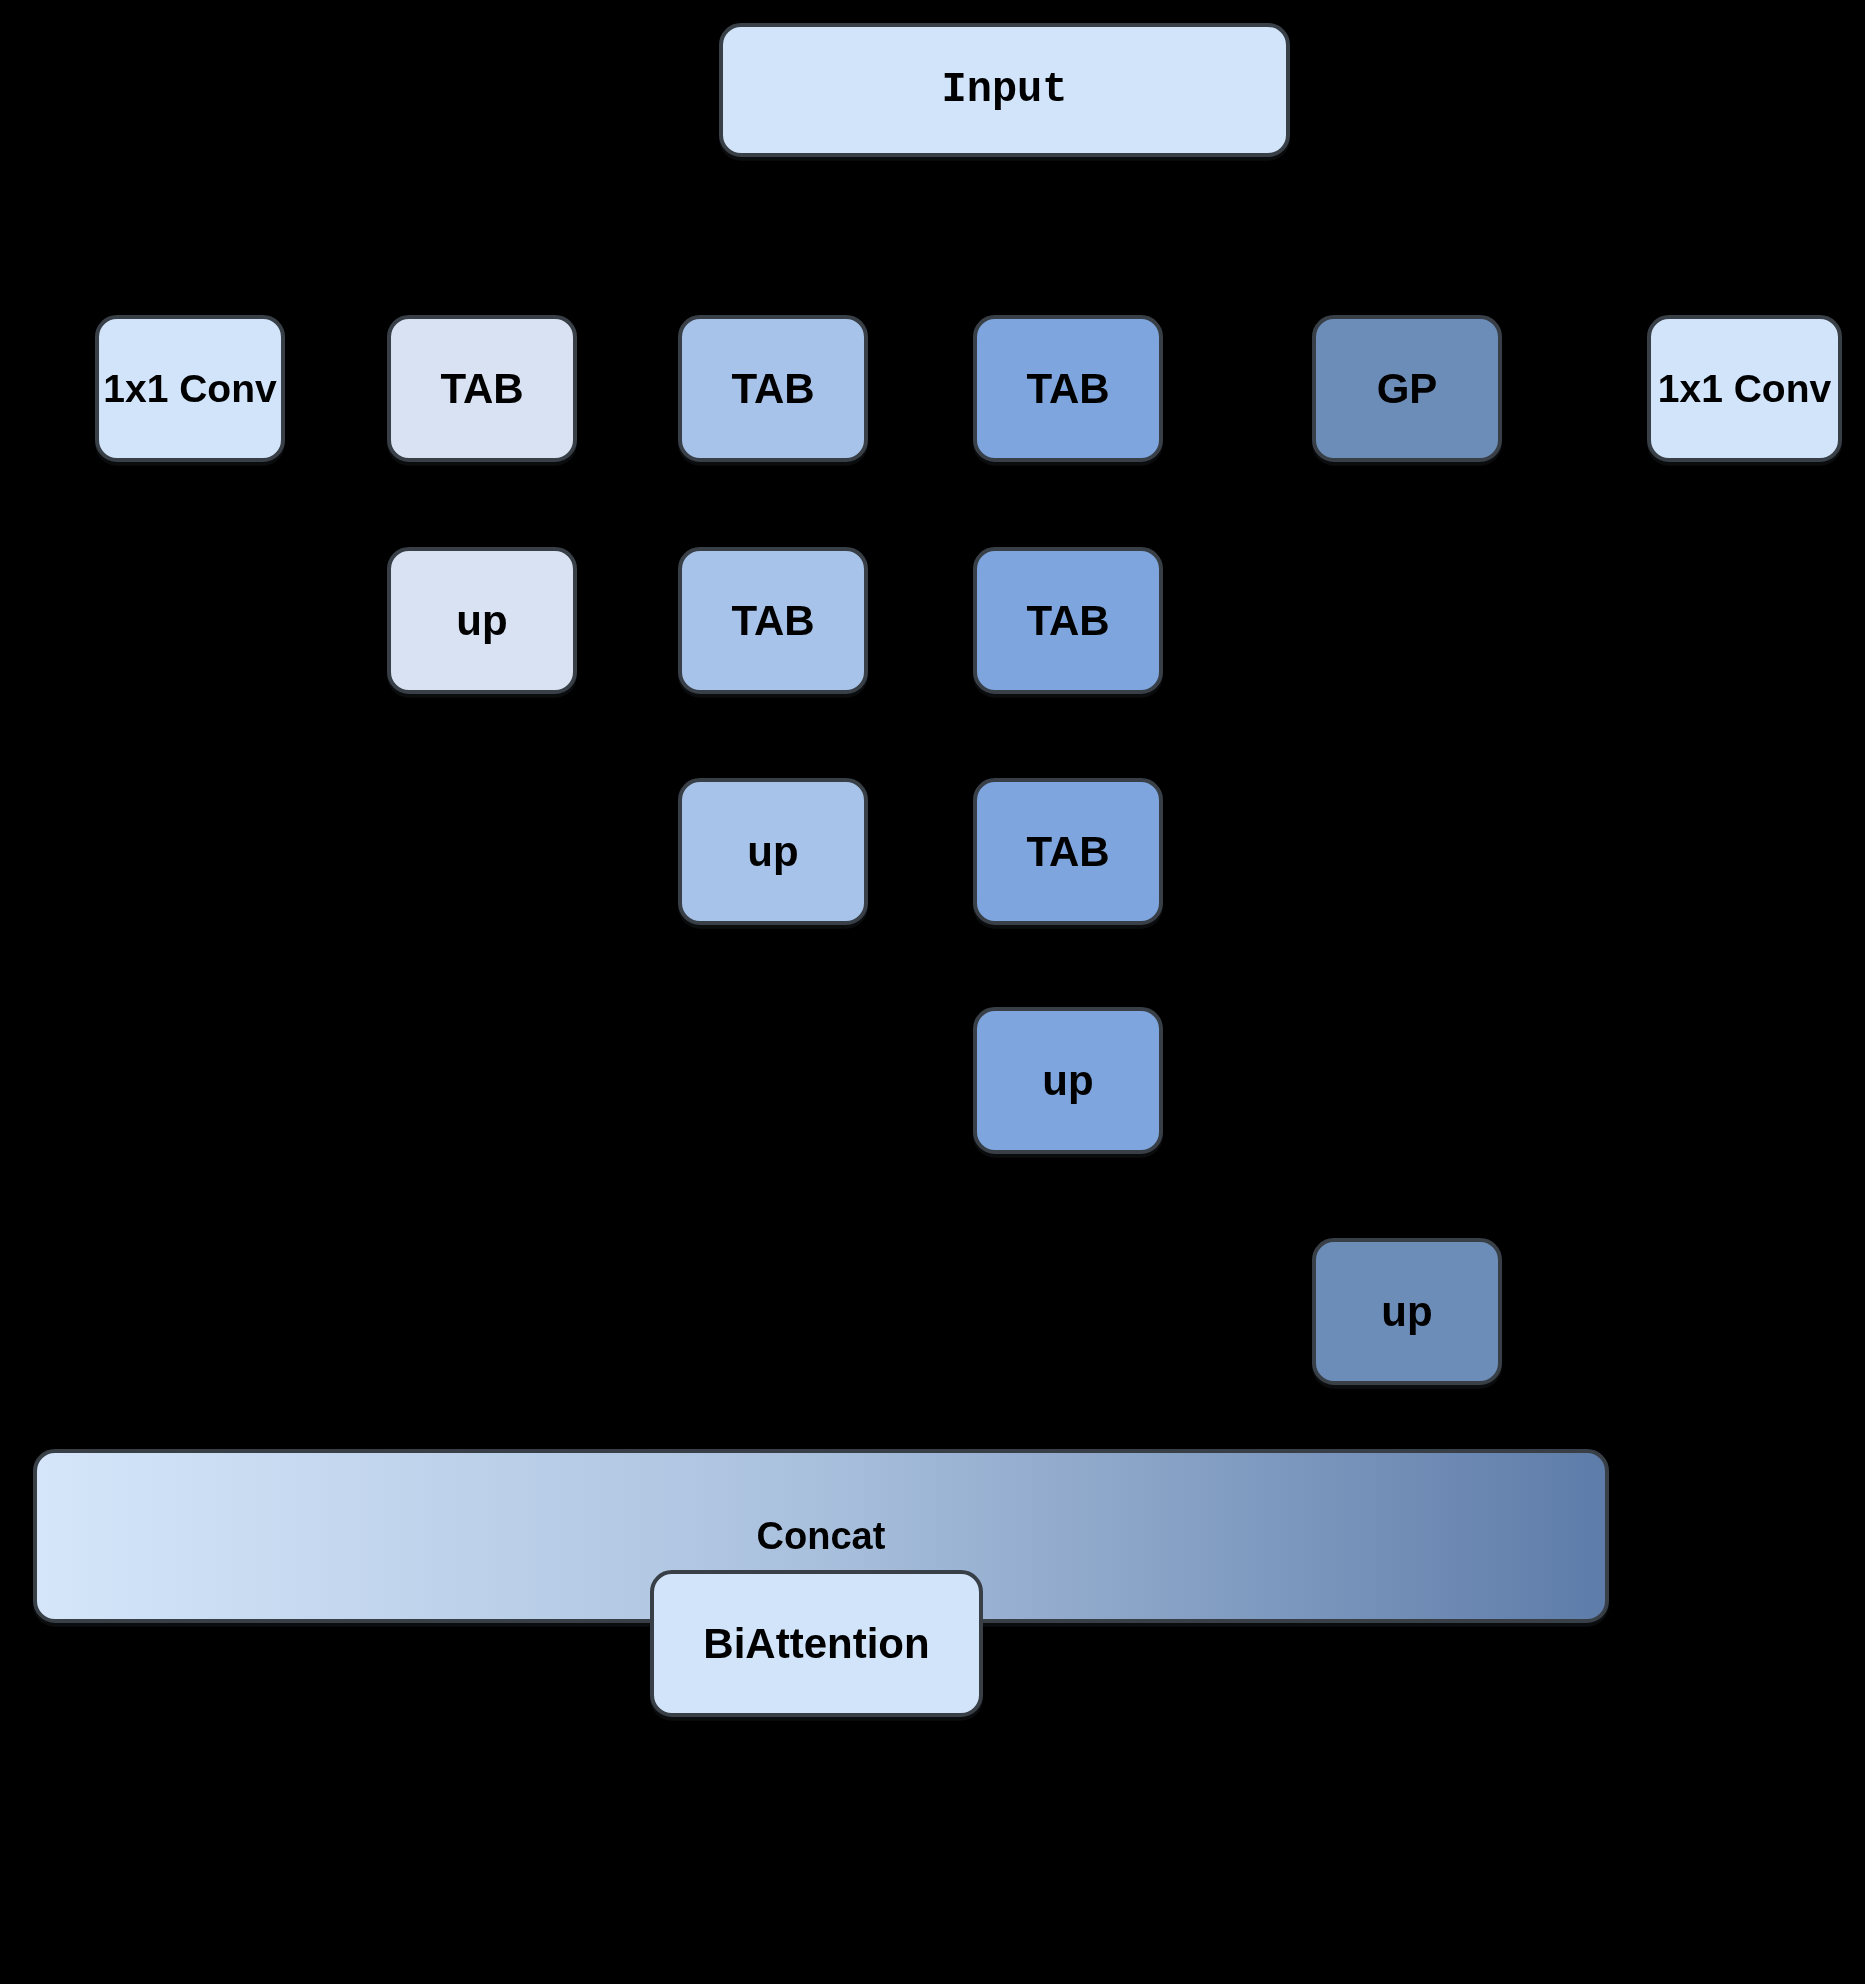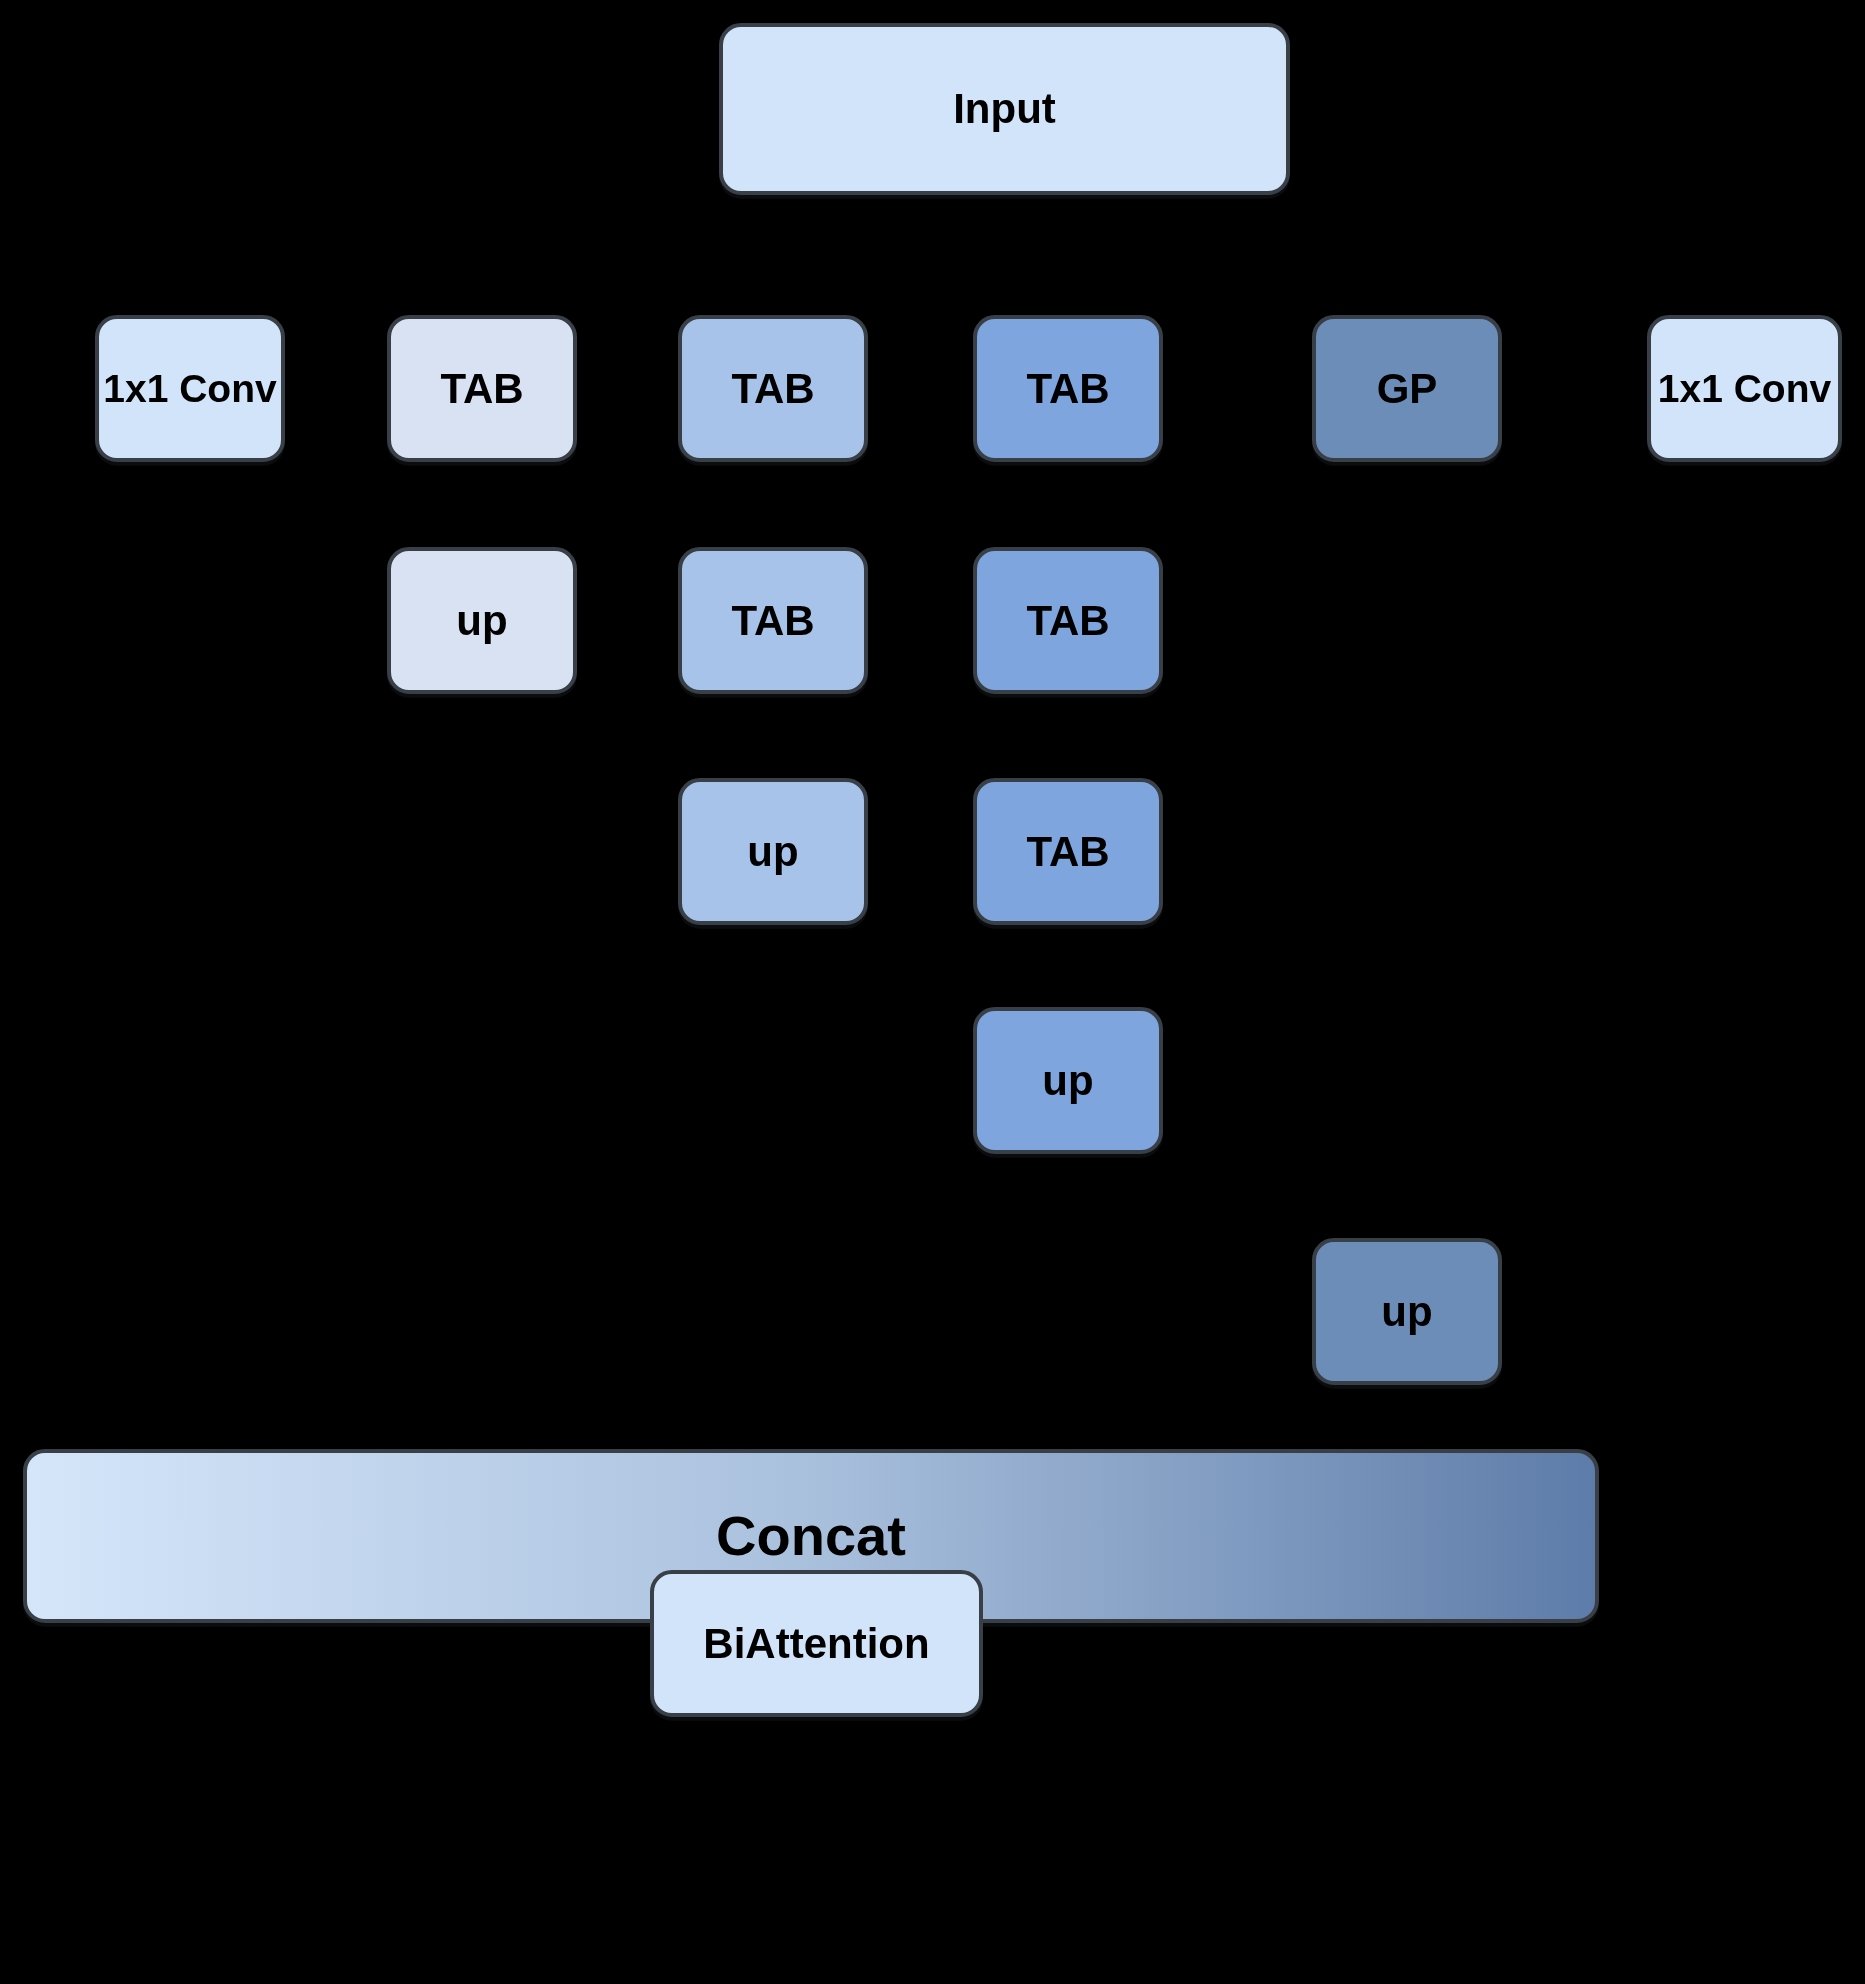--- a/index.html
+++ b/index.html
@@ -30,21 +30,21 @@
   }
   .node .node-label {
     line-height: 1;
     white-space: nowrap;
   }
 </style>
 </head>
 <body>
 
 <div id="canvas">
-    <div class="node" style="left: 719px; top: 23px; width: 571px; height: 172px; font-size: 42px; background: rgb(210, 228, 250);">
+    <div class="node" style="left: 719px; top: 23px; width: 571px; height: 134px; font-size: 42px; background: rgb(210, 228, 250); font-family: Liberation Mono, monospace;">
       <span class="node-label">Input</span>
     </div>
     <div class="node" style="left: 95px; top: 315px; width: 190px; height: 147px; font-size: 39px; background: rgb(210, 228, 250);">
       <span class="node-label">1x1 Conv</span>
     </div>
     <div class="node" style="left: 387px; top: 315px; width: 190px; height: 147px; font-size: 42px; background: rgb(217, 226, 242);">
       <span class="node-label">TAB</span>
     </div>
     <div class="node" style="left: 678px; top: 315px; width: 190px; height: 147px; font-size: 42px; background: rgb(167, 195, 233);">
       <span class="node-label">TAB</span>
@@ -72,20 +72,20 @@
     </div>
     <div class="node" style="left: 973px; top: 778px; width: 190px; height: 147px; font-size: 42px; background: rgb(126, 165, 221);">
       <span class="node-label">TAB</span>
     </div>
     <div class="node" style="left: 973px; top: 1007px; width: 190px; height: 147px; font-size: 42px; background: rgb(126, 165, 221);">
       <span class="node-label">up</span>
     </div>
     <div class="node" style="left: 1312px; top: 1238px; width: 190px; height: 147px; font-size: 42px; background: rgb(109, 141, 185);">
       <span class="node-label">up</span>
     </div>
-    <div class="node" style="left: 23px; top: 1449px; width: 1576px; height: 174px; font-size: 56px; background: linear-gradient(90deg, rgb(213, 230, 250), rgb(169, 192, 221), rgb(94, 124, 169));">
+    <div class="node" style="left: 33px; top: 1449px; width: 1576px; height: 174px; font-size: 38px; background: linear-gradient(90deg, rgb(213, 230, 250), rgb(169, 192, 221), rgb(94, 124, 169));">
       <span class="node-label">Concat</span>
     </div>
     <div class="node" style="left: 650px; top: 1570px; width: 333px; height: 147px; font-size: 42px; background: rgb(210, 228, 250);">
       <span class="node-label">BiAttention</span>
     </div>
   </div>
 
 
 </body></html>

